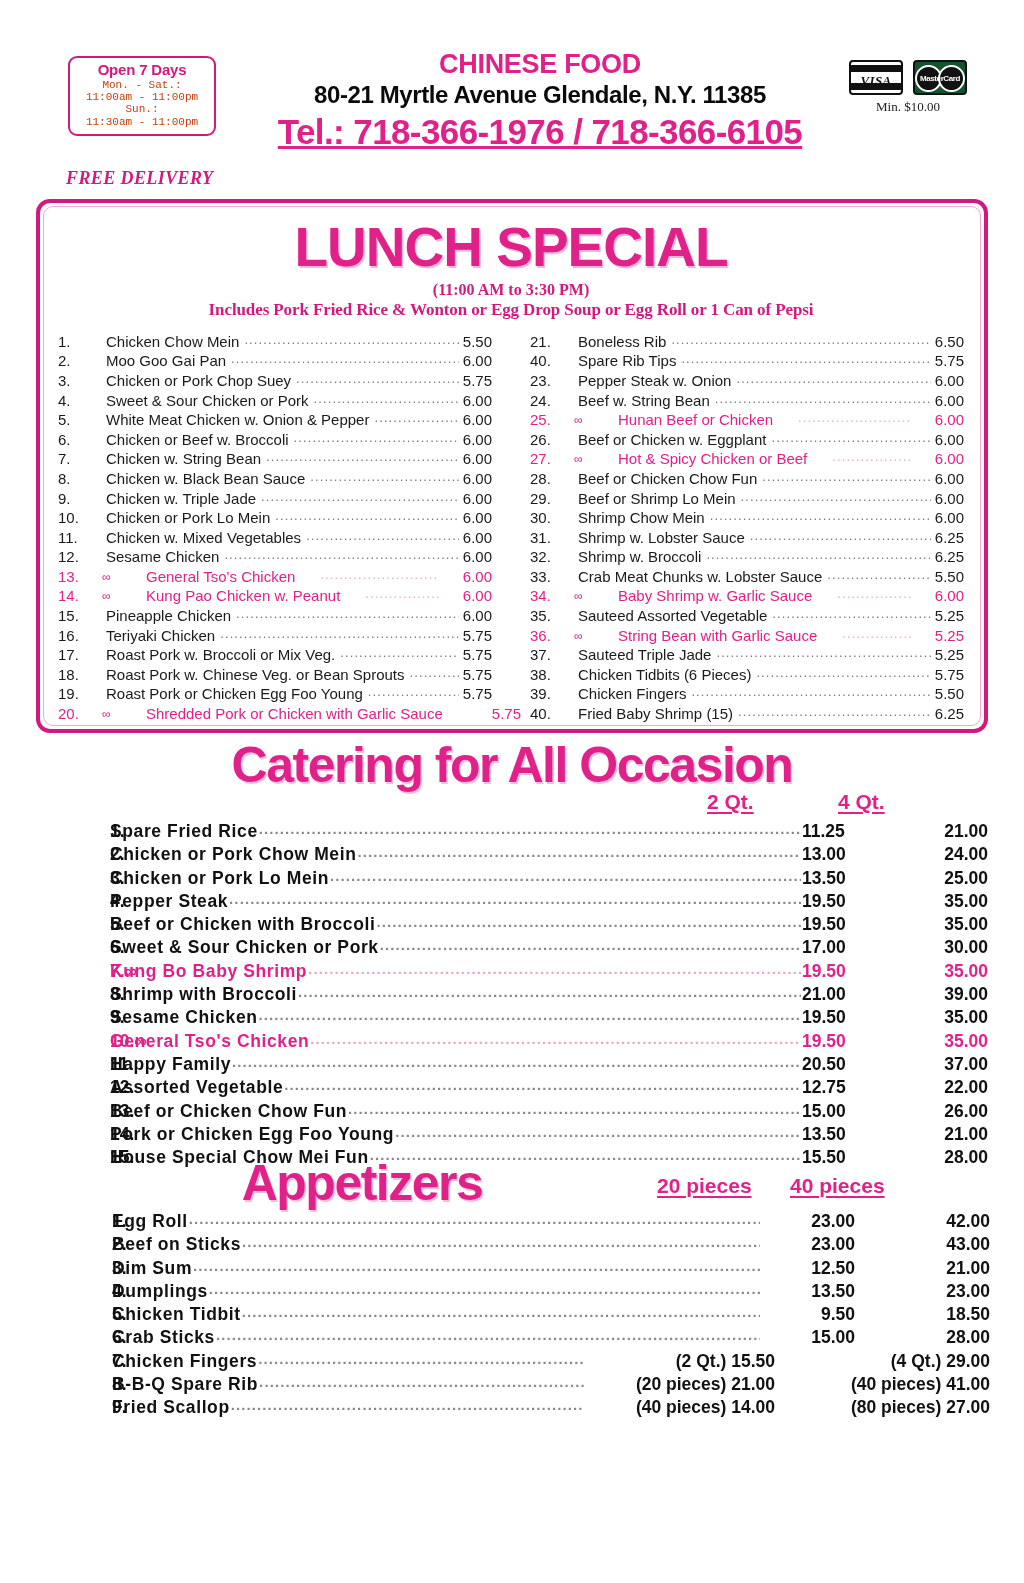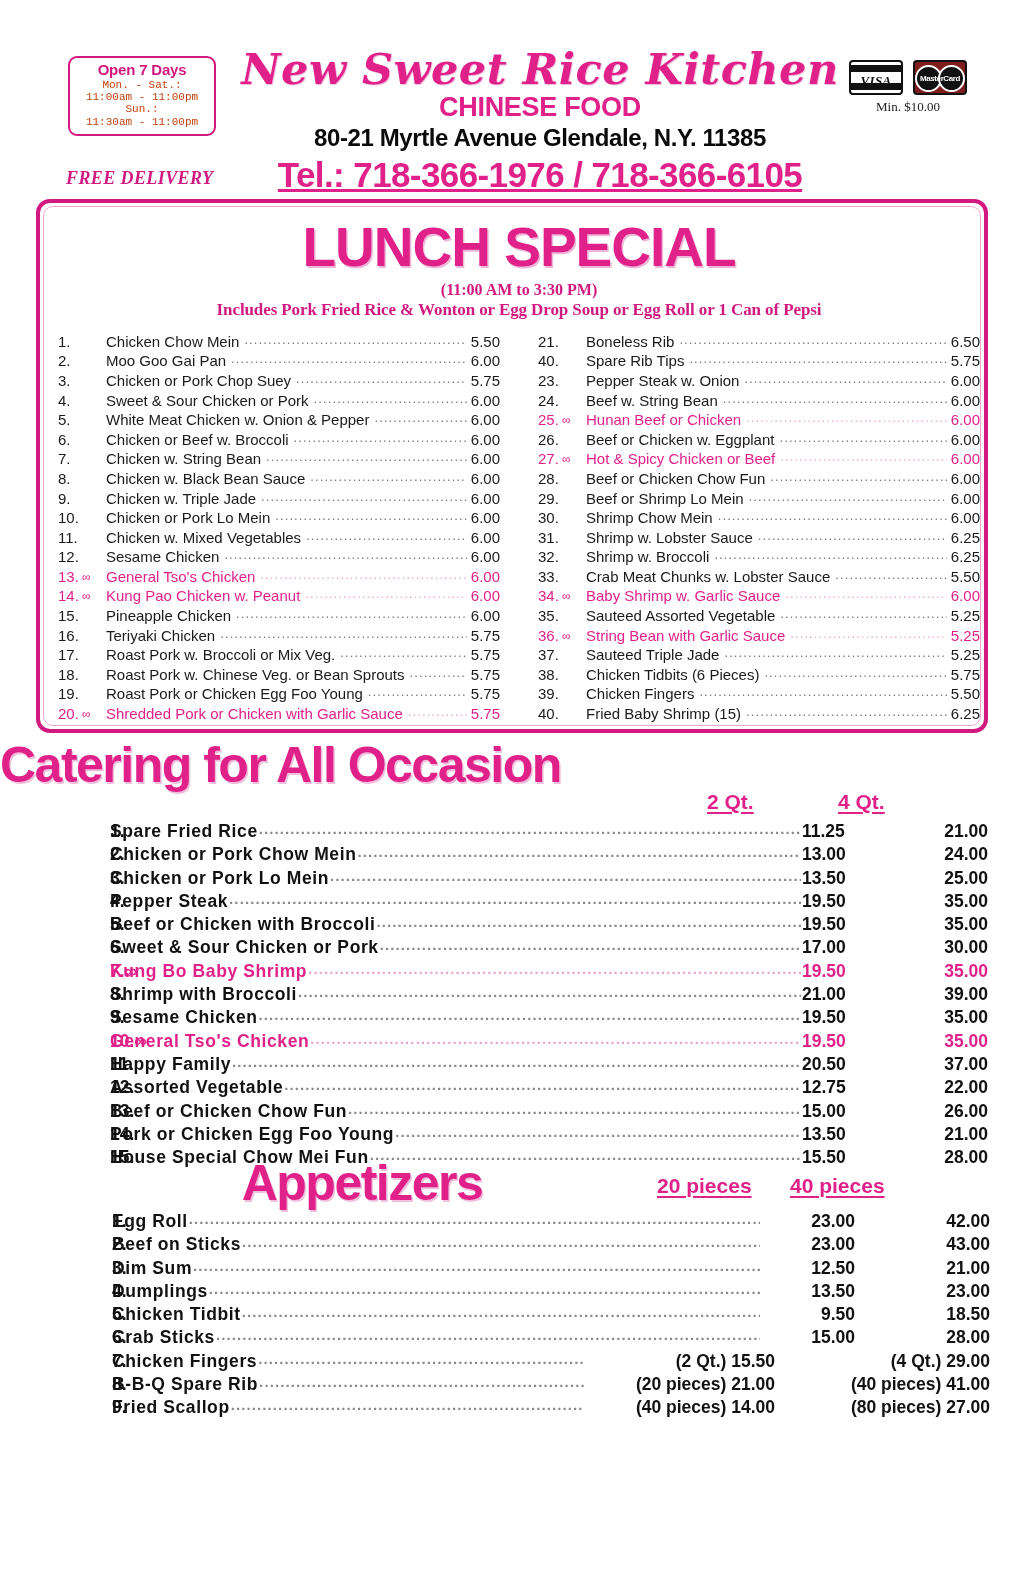--- a/index.html
+++ b/index.html
@@ -112,21 +112,21 @@
     position: absolute; left: 0; right: 0; height: 7px; background: #111;
   }
   .cc .bar-top { top: 3px; }
   .cc .bar-bot { bottom: 3px; }
   .cc .visa-text {
     position: absolute; left: 0; right: 0; top: 11px;
     font-family: "Liberation Serif", serif;
     font-style: italic; font-weight: bold; font-size: 13px;
     letter-spacing: 0.4px; color: #111;
   }
-  .mc { background: #7f1d1d; border-color: #111; }
+  .mc { background: #14532d; border-color: #111; }
   .mc .circ {
     position: absolute; top: 3px; width: 27px; height: 27px; border-radius: 50%;
     background: #111; border: 2px solid #fff;
   }
   .mc .c1 { left: 0px; }
   .mc .c2 { right: 0px; }
   .mc .mc-text {
     position: absolute; left: 0; right: 0; top: 12px;
     color: #fff; font-size: 8px; font-weight: bold; letter-spacing: -0.4px;
   }
@@ -146,21 +146,21 @@
     height: 534px;
     border: 4px solid #d1197f;
     border-radius: 14px;
     background: #fff;
     padding: 3px;
   }
   #lunch-inner {
     width: 100%; height: 100%;
     border: 1.5px solid #f0a8d2;
     border-radius: 10px;
-    padding: 8px 0 6px 14px;
+    padding: 8px 16px 6px 14px;
   }
   #lunch-title {
     text-align: center;
     color: #e0218a;
     font-size: 55px;
     font-weight: bold;
     letter-spacing: -1px;
     line-height: 1.05;
     margin-top: 4px;
     text-shadow: 1.5px 1.5px 0 rgba(190,0,110,.28);
@@ -216,34 +216,34 @@
     flex: 1 1 auto;
     overflow: hidden;
     margin: 0 4px 0 5px;
     transform: translateY(-3px);
     white-space: nowrap;
     color: #777;
     font-size: 13px;
     letter-spacing: 1.1px;
   }
   .litem .price { flex: 0 0 auto; text-align: right; }
-  .litem.spicy { color: #e0218a; }
+  .litem.spicy { color: #e0218a; gap: 20px; }
   .litem.spicy .dots { color: #e9a7ce; }
 
   
   #catering { position: absolute; left: 0; top: 740px; width: 1024px; }
   .section-title {
     color: #e0218a;
     font-weight: bold;
     letter-spacing: -1.5px;
     text-shadow: 1.5px 1.5px 0 rgba(190,0,110,.25);
   }
   #catering-title {
     font-size: 50px;
-    text-align: left;
+    text-align: center;
     line-height: 1.0;
   }
   .colhead-row {
     position: relative;
     height: 26px;
   }
   .colhead {
     position: absolute;
     color: #e0218a;
     font-weight: bold;
@@ -322,21 +322,20 @@
     <div id="hours-title">Open 7 Days</div>
     <div class="hours-line">Mon. - Sat.:</div>
     <div class="hours-line">11:00am - 11:00pm</div>
     <div class="hours-line">Sun.:</div>
     <div class="hours-line">11:30am - 11:00pm</div>
   </div>
 
   <div id="free-delivery">FREE DELIVERY</div>
 
   <div id="title-block">
-    <div id="restaurant-name">New Sweet Rice Kitchen</div>
     <div id="cuisine">CHINESE FOOD</div>
     <div id="address">80-21 Myrtle Avenue Glendale, N.Y. 11385</div>
     <div id="tel">Tel.: 718-366-1976 / 718-366-6105</div>
   </div>
 
   <div id="cards">
     <div class="card-row">
       <div class="cc">
         <div class="bar-top"></div>
         <div class="visa-text">VISA</div>

